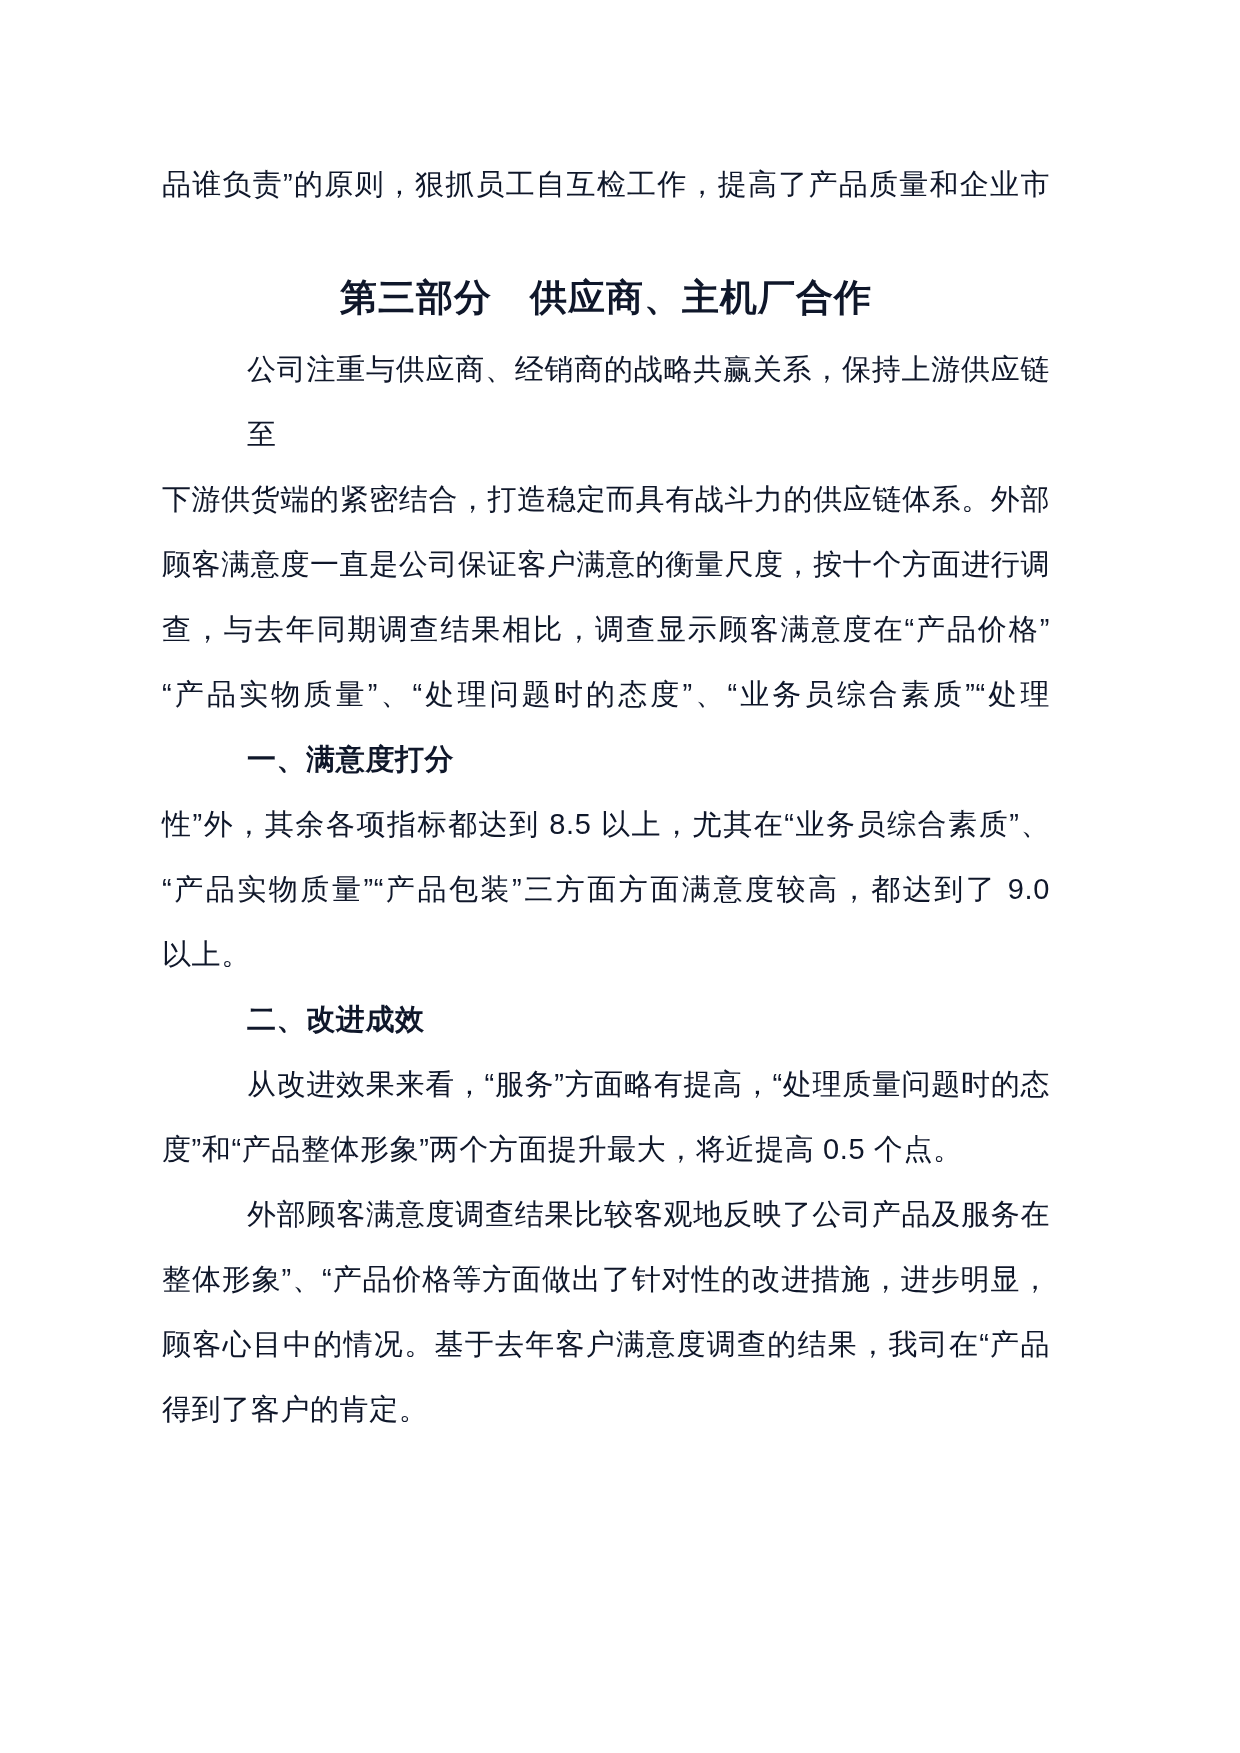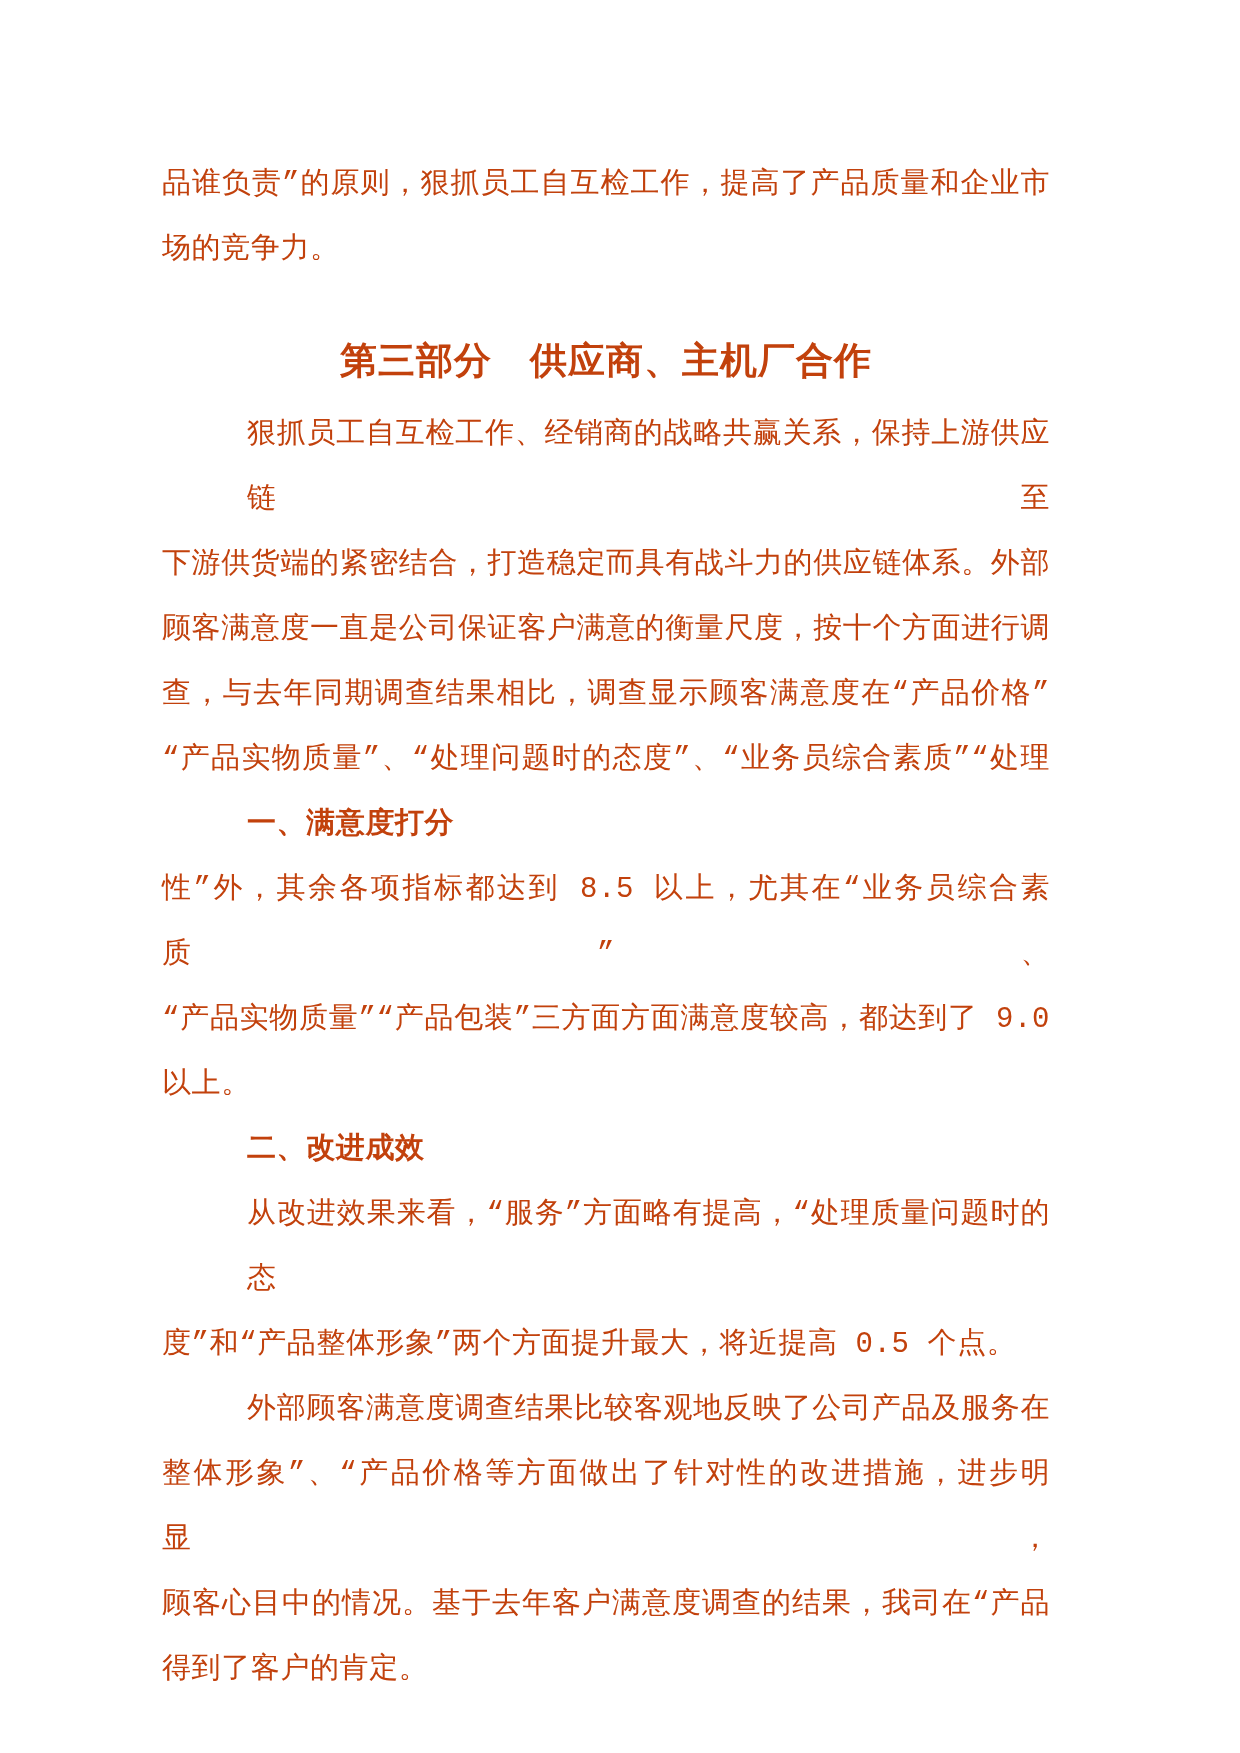--- a/index.html
+++ b/index.html
@@ -6,22 +6,22 @@
     margin: 0;
     padding: 0;
     background: #ffffff;
   }
   .page {
     position: relative;
     width: 1240px;
     height: 1753px;
     background: #ffffff;
     overflow: hidden;
-    font-family: Liberation Mono, monospace;
-    color: #c2410c;
+    font-family: Liberation Sans, sans-serif;
+    color: #0f172a;
   }
   .content {
     position: absolute;
     left: 162px;
     top: 152px;
     width: 888px;
   }
   .line {
     font-size: 29px;
     line-height: 65px;
@@ -55,27 +55,26 @@
   }
 </style>
 </head>
 <body>
 
 <div class="page">
   <div class="content">
 
     <div>
       <div class="line full">品谁负责”的原则，狠抓员工自互检工作，提高了产品质量和企业市</div>
-      <div class="line last">场的竞争力。</div>
     </div>
 
     <div class="heading">第三部分　供应商、主机厂合作</div>
 
     <div>
-      <div class="line full indent">狠抓员工自互检工作、经销商的战略共赢关系，保持上游供应链至</div>
+      <div class="line full indent">公司注重与供应商、经销商的战略共赢关系，保持上游供应链至</div>
       <div class="line full">下游供货端的紧密结合，打造稳定而具有战斗力的供应链体系。外部</div>
       <div class="line full">顾客满意度一直是公司保证客户满意的衡量尺度，按十个方面进行调</div>
       <div class="line full">查，与去年同期调查结果相比，调查显示顾客满意度在“产品价格”</div>
       <div class="line full">“产品实物质量”、“处理问题时的态度”、“业务员综合素质”“处理</div>
     </div>
 
     <div class="line indent subhead last">一、满意度打分</div>
 
     <div>
       <div class="line full">性”外，其余各项指标都达到 8.5 以上，尤其在“业务员综合素质”、</div>

